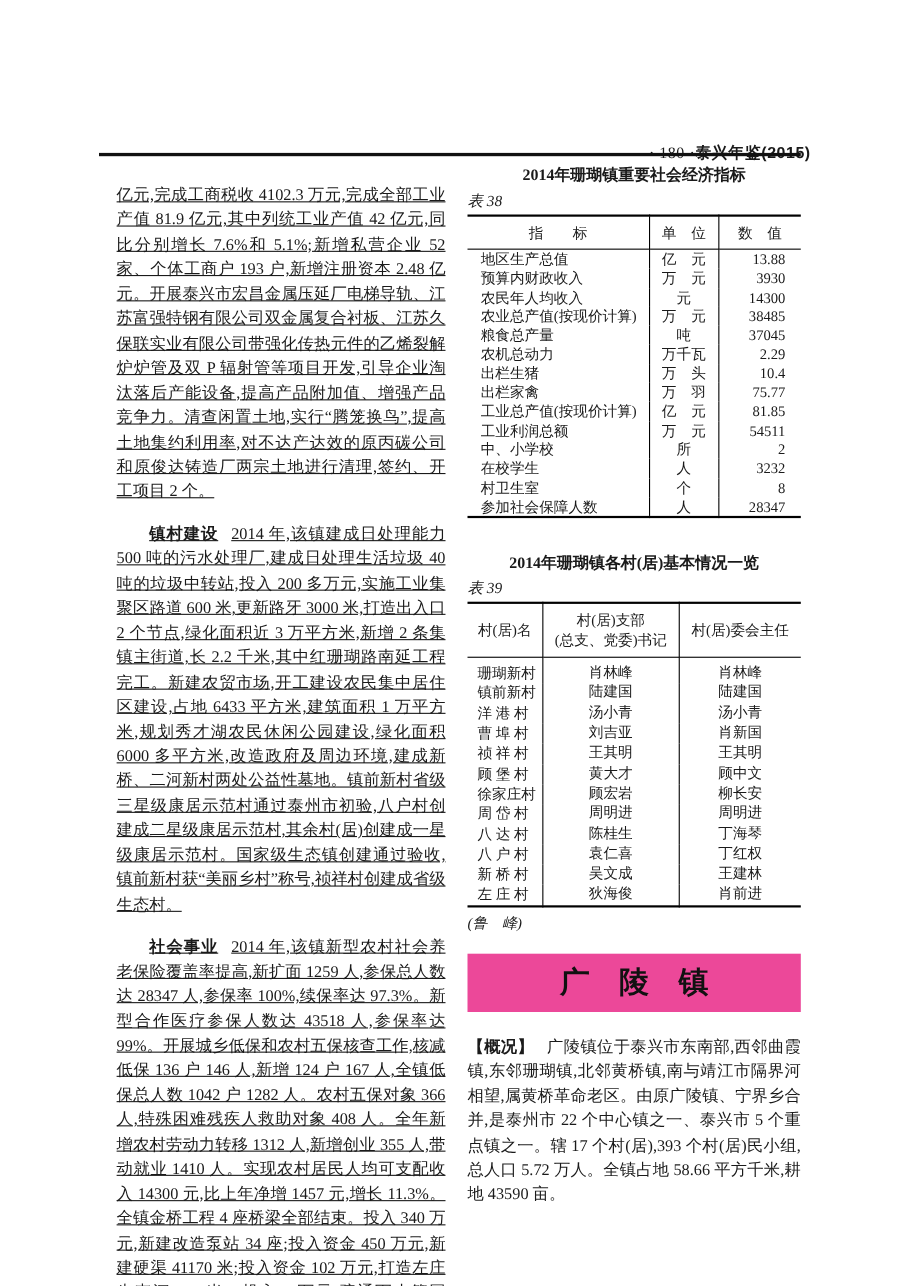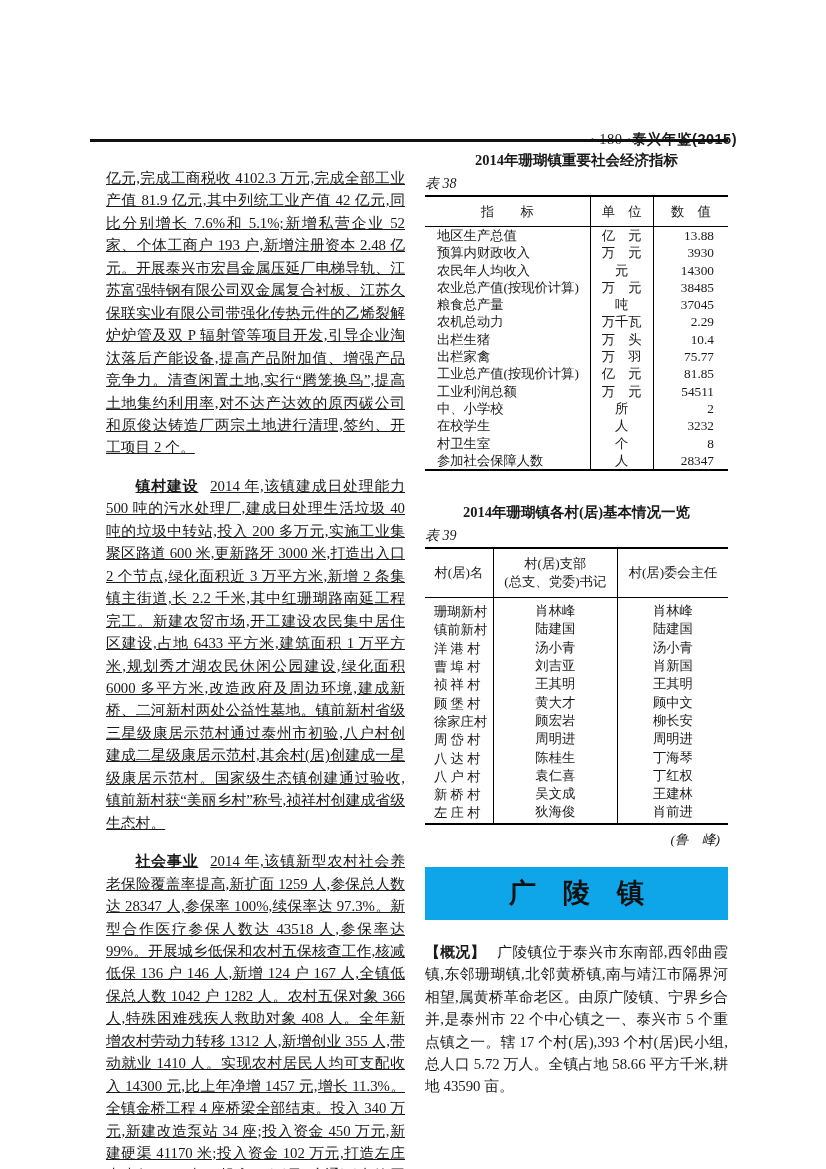--- a/index.html
+++ b/index.html
@@ -45,26 +45,26 @@
   #table38 .w1{width:54.5%;} #table38 .w2{width:20.8%;} #table38 .w3{width:24.7%;}
 
   
   #table39 th{height:46px;line-height:18px;}
   #table39 td{height:18.3px;line-height:18.3px;padding:0;}
   #table39 td.c0{text-align:left;padding-left:9px;}
   #table39 td.c1,#table39 td.c2{text-align:center;font-family:Liberation Mono, monospace;}
   #table39 .w1{width:22.5%;} #table39 .w2{width:41%;} #table39 .w3{width:36.5%;}
   #table39 tbody tr:first-child td{padding-top:5px;}
 
-  .sig-right{ text-align:right;padding-right:8px;font-style:italic;
+  .sig-right{ padding-right:8px;font-style:italic;
     font-size:13.5px;margin-top:6px;line-height:18px;}
 
   
   .section-banner{
-    margin-top:18px;height:53px;background:#0ea5e9;
+    margin-top:18px;height:53px;background:#ec4899;
     display:flex;align-items:center;justify-content:center;
     font-family:"Liberation Sans","DejaVu Sans",sans-serif;
     font-weight:bold;font-size:27px;color:#111;
   }
   .overview{margin-top:21px;font-size:14.8px;line-height:22.45px;text-align:justify;}
 </style>
 </head>
 <body>
 
 <div class="page">

